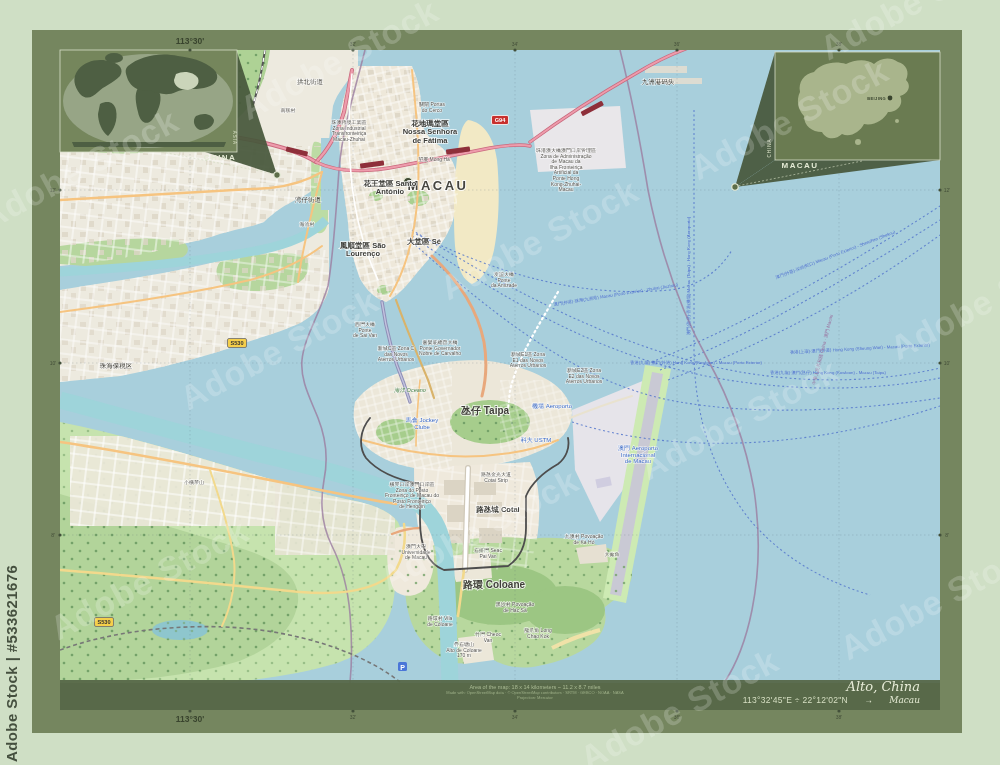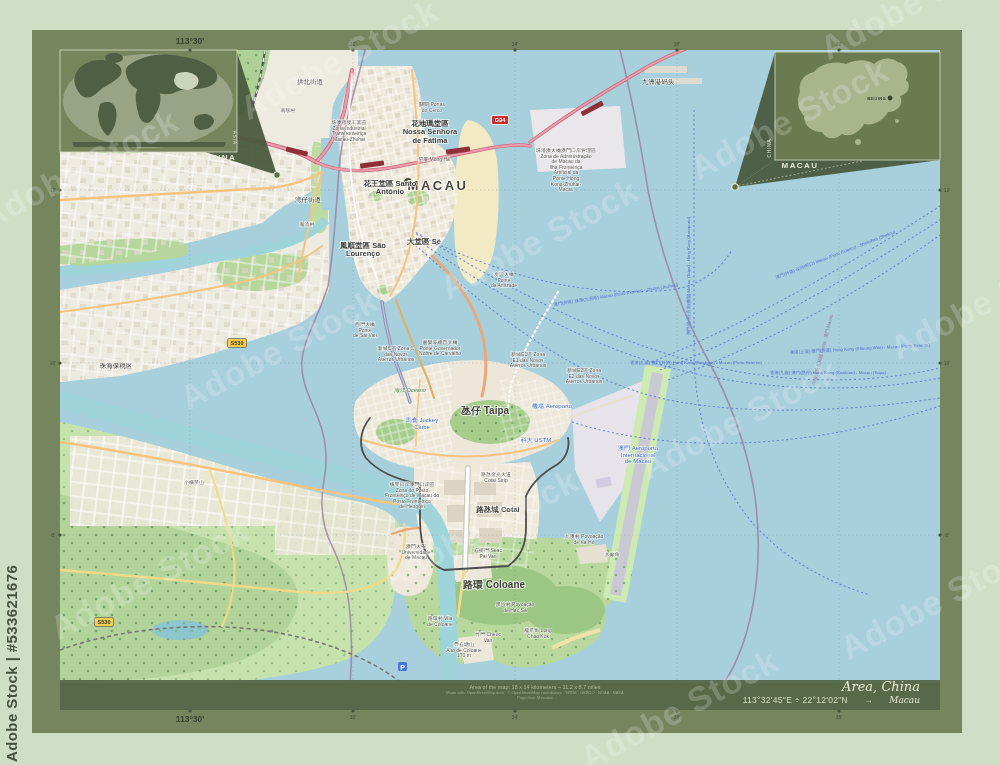--- a/index.html
+++ b/index.html
@@ -394,21 +394,21 @@
         <text x="947" y="365" class="tick-minor" text-anchor="start">10'</text>
         <circle cx="940" cy="363" r="1.6" fill="#42503a"></circle>
         <text x="53" y="537" class="tick-minor" text-anchor="end">8'</text>
         <circle cx="60" cy="535" r="1.6" fill="#42503a"></circle>
         <text x="947" y="537" class="tick-minor" text-anchor="start">8'</text>
         <circle cx="940" cy="535" r="1.6" fill="#42503a"></circle>
       </g>
   </svg>
 
   <div class="footer-band"></div>
-  <div class="footer-title">Area, China</div>
+  <div class="footer-title">Alto, China</div>
   <div class="footer-coordrow">
     <span class="coords">113°32'45"E ÷ 22°12'02"N</span>
     <span class="arrow">→</span>
     <span class="sub">Macau</span>
   </div>
   <div class="footer-attr">
     <div class="a1">Area of the map: 18 x 14 kilometers ~ 11.2 x 8.7 miles</div>
     <div class="a2">Made with: OpenStreetMap data · © OpenStreetMap contributors · SRTM · GEBCO · NOAA · NASA</div>
     <div class="a3">Projection: Mercator</div>
   </div>

